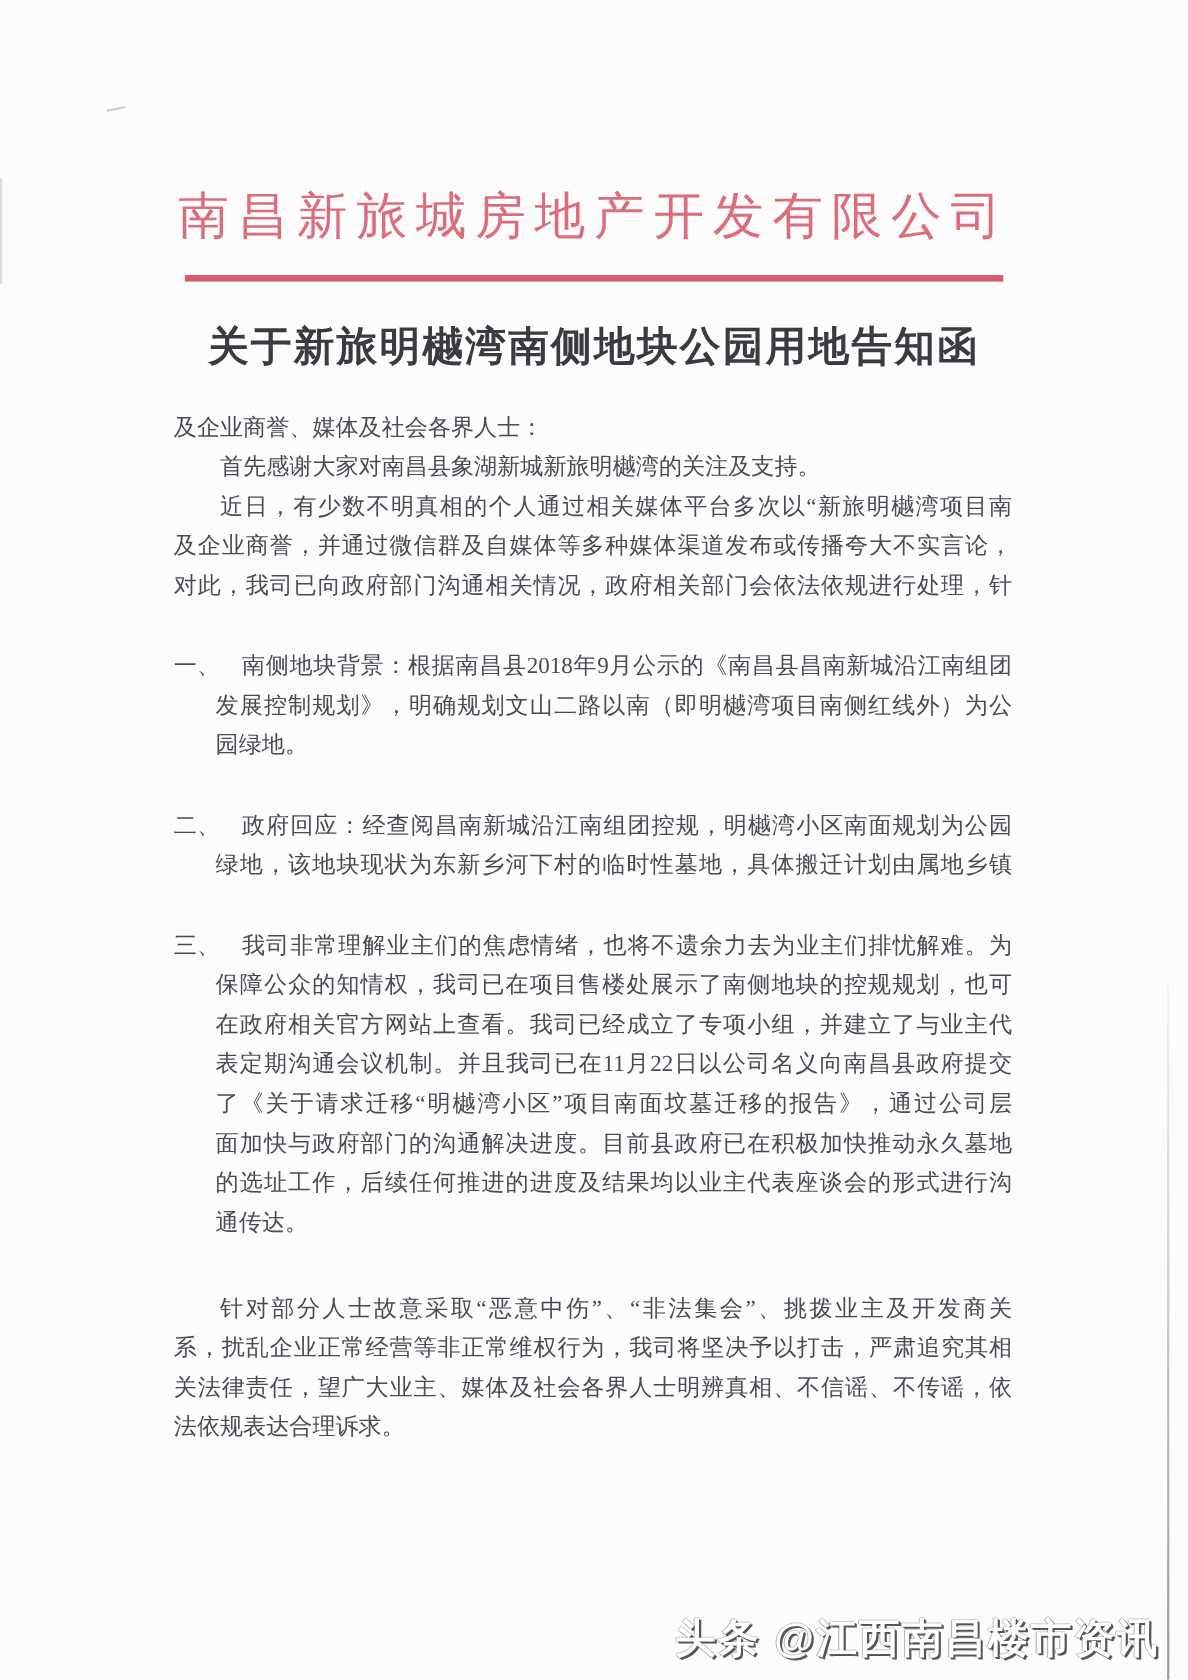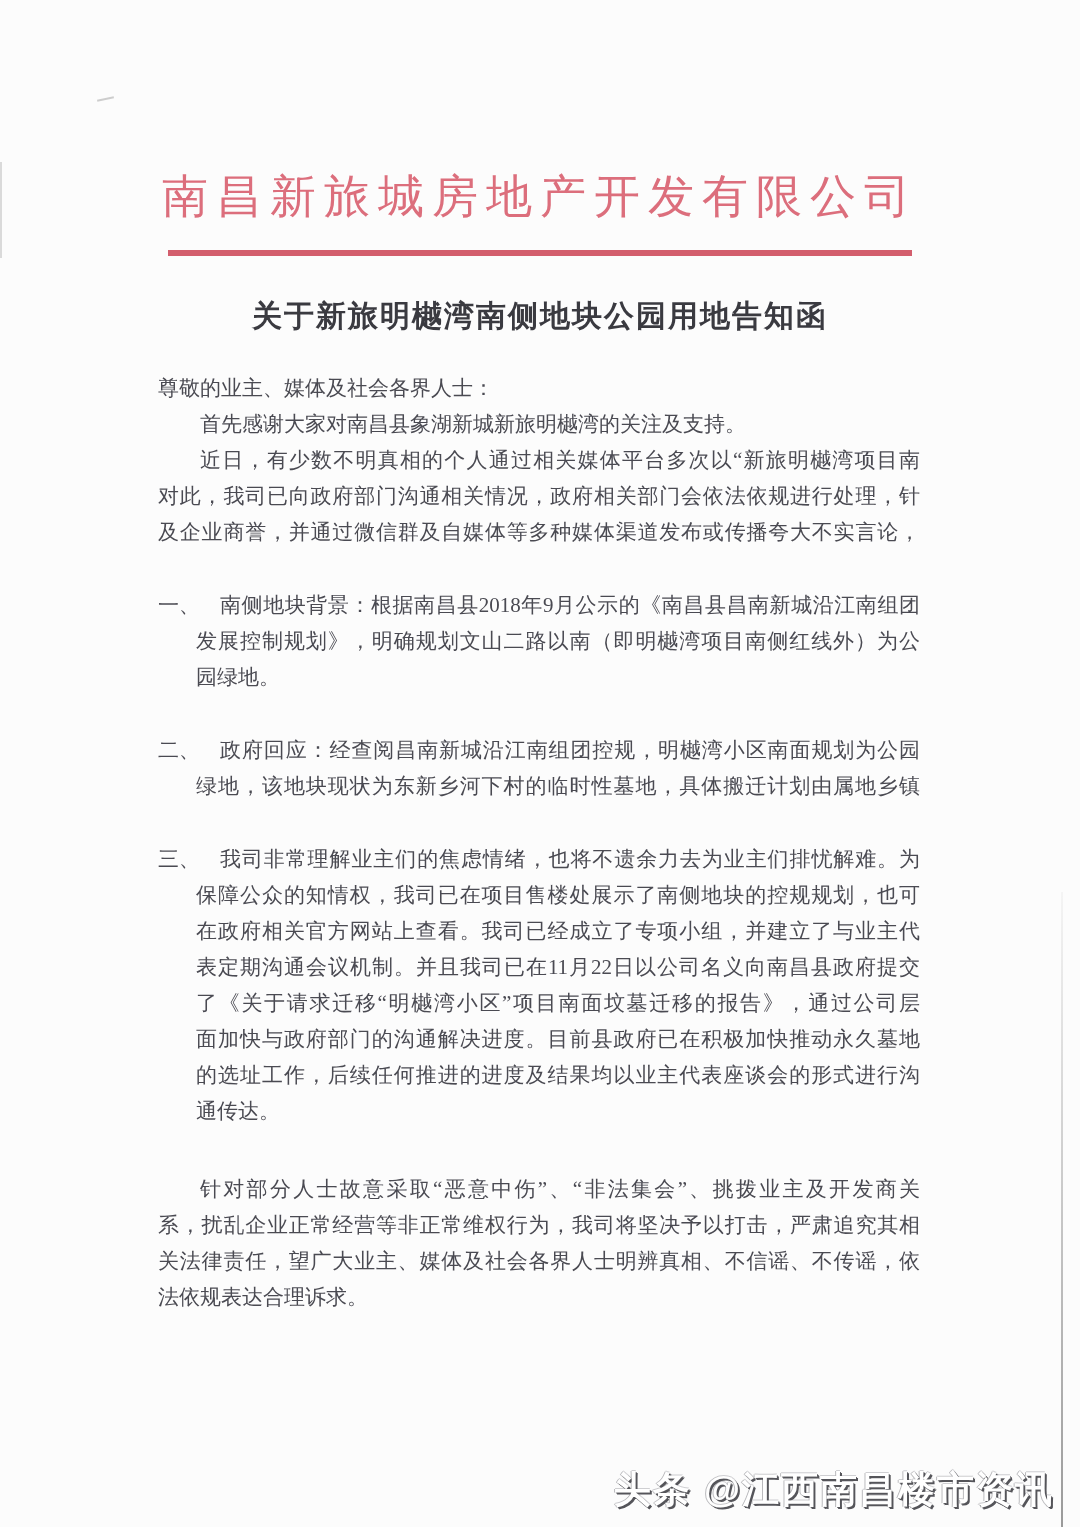--- a/index.html
+++ b/index.html
@@ -24,21 +24,21 @@
   .divider {
     width: 744px;
     height: 6px;
     margin: 24px auto 0;
     background: #d35e6d;
   }
   
   .doc-title {
     margin-top: 40px;
     text-align: center;
-    font-size: 30px;
+    font-size: 37px;
     line-height: 40px;
     font-weight: 700;
     letter-spacing: 2px;
     color: #3a3a40;
     white-space: nowrap;
   }
   
   .doc-body {
     width: 762px;
     margin-left: 158px;
@@ -108,25 +108,25 @@
   <div class="edge-right"></div>
 
   <div class="letterhead">南昌新旅城房地产开发有限公司</div>
   <div class="divider"></div>
 
   <div class="doc-title">关于新旅明樾湾南侧地块公园用地告知函</div>
 
   <div class="doc-body">
 
     <div class="opening">
-      <div class="line">尊敬的业主、媒体及社会各界人士：</div>
+      <div class="line">及企业商誉、媒体及社会各界人士：</div>
       <div class="line indent">首先感谢大家对南昌县象湖新城新旅明樾湾的关注及支持。</div>
       <div class="line indent j">近日，有少数不明真相的个人通过相关媒体平台多次以“新旅明樾湾项目南</div>
+      <div class="line j">及企业商誉，并通过微信群及自媒体等多种媒体渠道发布或传播夸大不实言论，</div>
       <div class="line j">对此，我司已向政府部门沟通相关情况，政府相关部门会依法依规进行处理，针</div>
-      <div class="line j">及企业商誉，并通过微信群及自媒体等多种媒体渠道发布或传播夸大不实言论，</div>
     </div>
 
     <div class="list-item">
       <span class="marker">一、</span>
       <div class="line first j">南侧地块背景：根据南昌县2018年9月公示的《南昌县昌南新城沿江南组团</div>
       <div class="line j">发展控制规划》，明确规划文山二路以南（即明樾湾项目南侧红线外）为公</div>
       <div class="line">园绿地。</div>
     </div>
 
     <div class="list-item">

